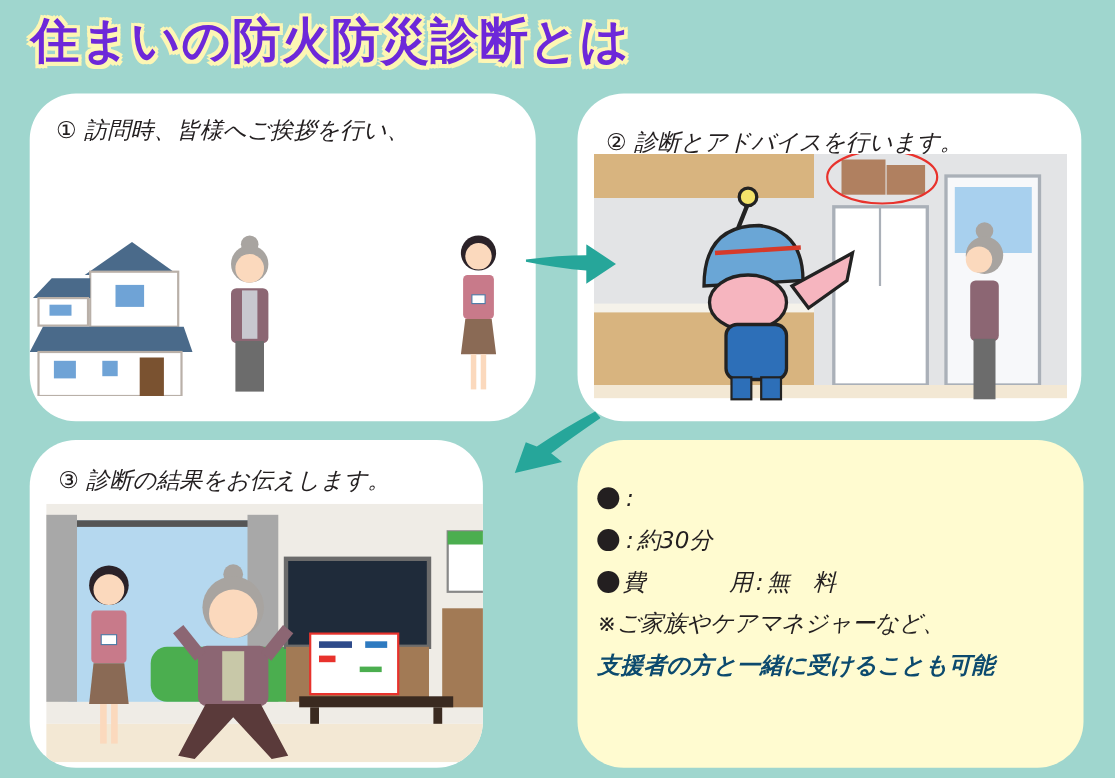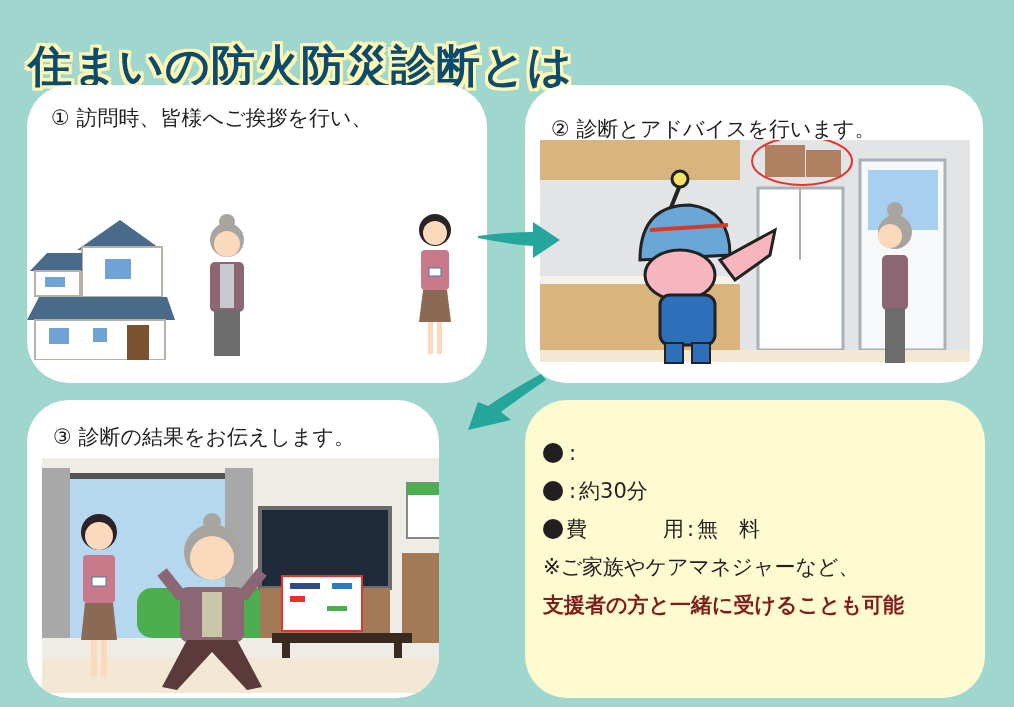--- a/index.html
+++ b/index.html
@@ -7,47 +7,46 @@
   body {
     background: #9fd6ce;
     font-family: "DejaVu Sans", "Liberation Sans", sans-serif;
     position: relative;
     color: #231f20;
   }
   .title {
     position: absolute; left: 28px; top: 14px;
     font-family: "DejaVu Sans", sans-serif;
     font-weight: bold; font-size: 44px; letter-spacing: 1px;
-    color: #0c4a6e;
+    color: #6d28d9;
     text-shadow:
       -3px -3px 0 #fdf6b4, 3px -3px 0 #fdf6b4, -3px 3px 0 #fdf6b4, 3px 3px 0 #fdf6b4,
       0 -3px 0 #fdf6b4, 0 3px 0 #fdf6b4, -3px 0 0 #fdf6b4, 3px 0 0 #fdf6b4;
     line-height: 1.1;
-    margin-top: 28px;
   }
   .panel {
-    position: absolute; background: #ffffff; border-radius: 42px; overflow: hidden;
+    position: absolute; background: #ffffff; border-radius: 42px; overflow: hidden; font-style: italic;
   }
   #p1 { left: 27px; top: 85px; width: 460px; height: 298px; }
   #p2 { left: 525px; top: 85px; width: 458px; height: 298px; }
   #p3 { left: 27px; top: 400px; width: 412px; height: 298px; }
   #p4 { left: 525px; top: 400px; width: 460px; height: 298px; background: #fffbd0; }
 
   .step { position: absolute; font-size: 21px; line-height: 30px; color: #231f20; white-space: nowrap; }
   #p1 .step { left: 24px; top: 18px; }
   #p1 .step2 { left: 45px; top: 48px; }
   #p2 .step { left: 26px; top: 29px; }
   #p3 .step { left: 26px; top: 22px; }
 
   .info { position: absolute; left: 18px; top: 34px; font-size: 21px; line-height: 38px; white-space: nowrap; }
   .info .row { display: flex; align-items: center; }
   .info .bullet { display: inline-block; width: 20px; height: 20px; border-radius: 50%; background: #231f20; margin-right: 3px; }
   .info .label { display: inline-block; width: 118px; text-align-last: justify; }
   .info .colon { margin: 0 3px; }
-  .info .red { color: #7f1d1d; font-weight: bold; }
+  .info .red { color: #0c4a6e; font-weight: bold; }
 
   .scene { position: absolute; }
   .arrow { position: absolute; }
 </style>
 </head>
 <body>
 
 <div class="title">住まいの防火防災診断とは</div>
 
 <div class="panel" id="p1">

